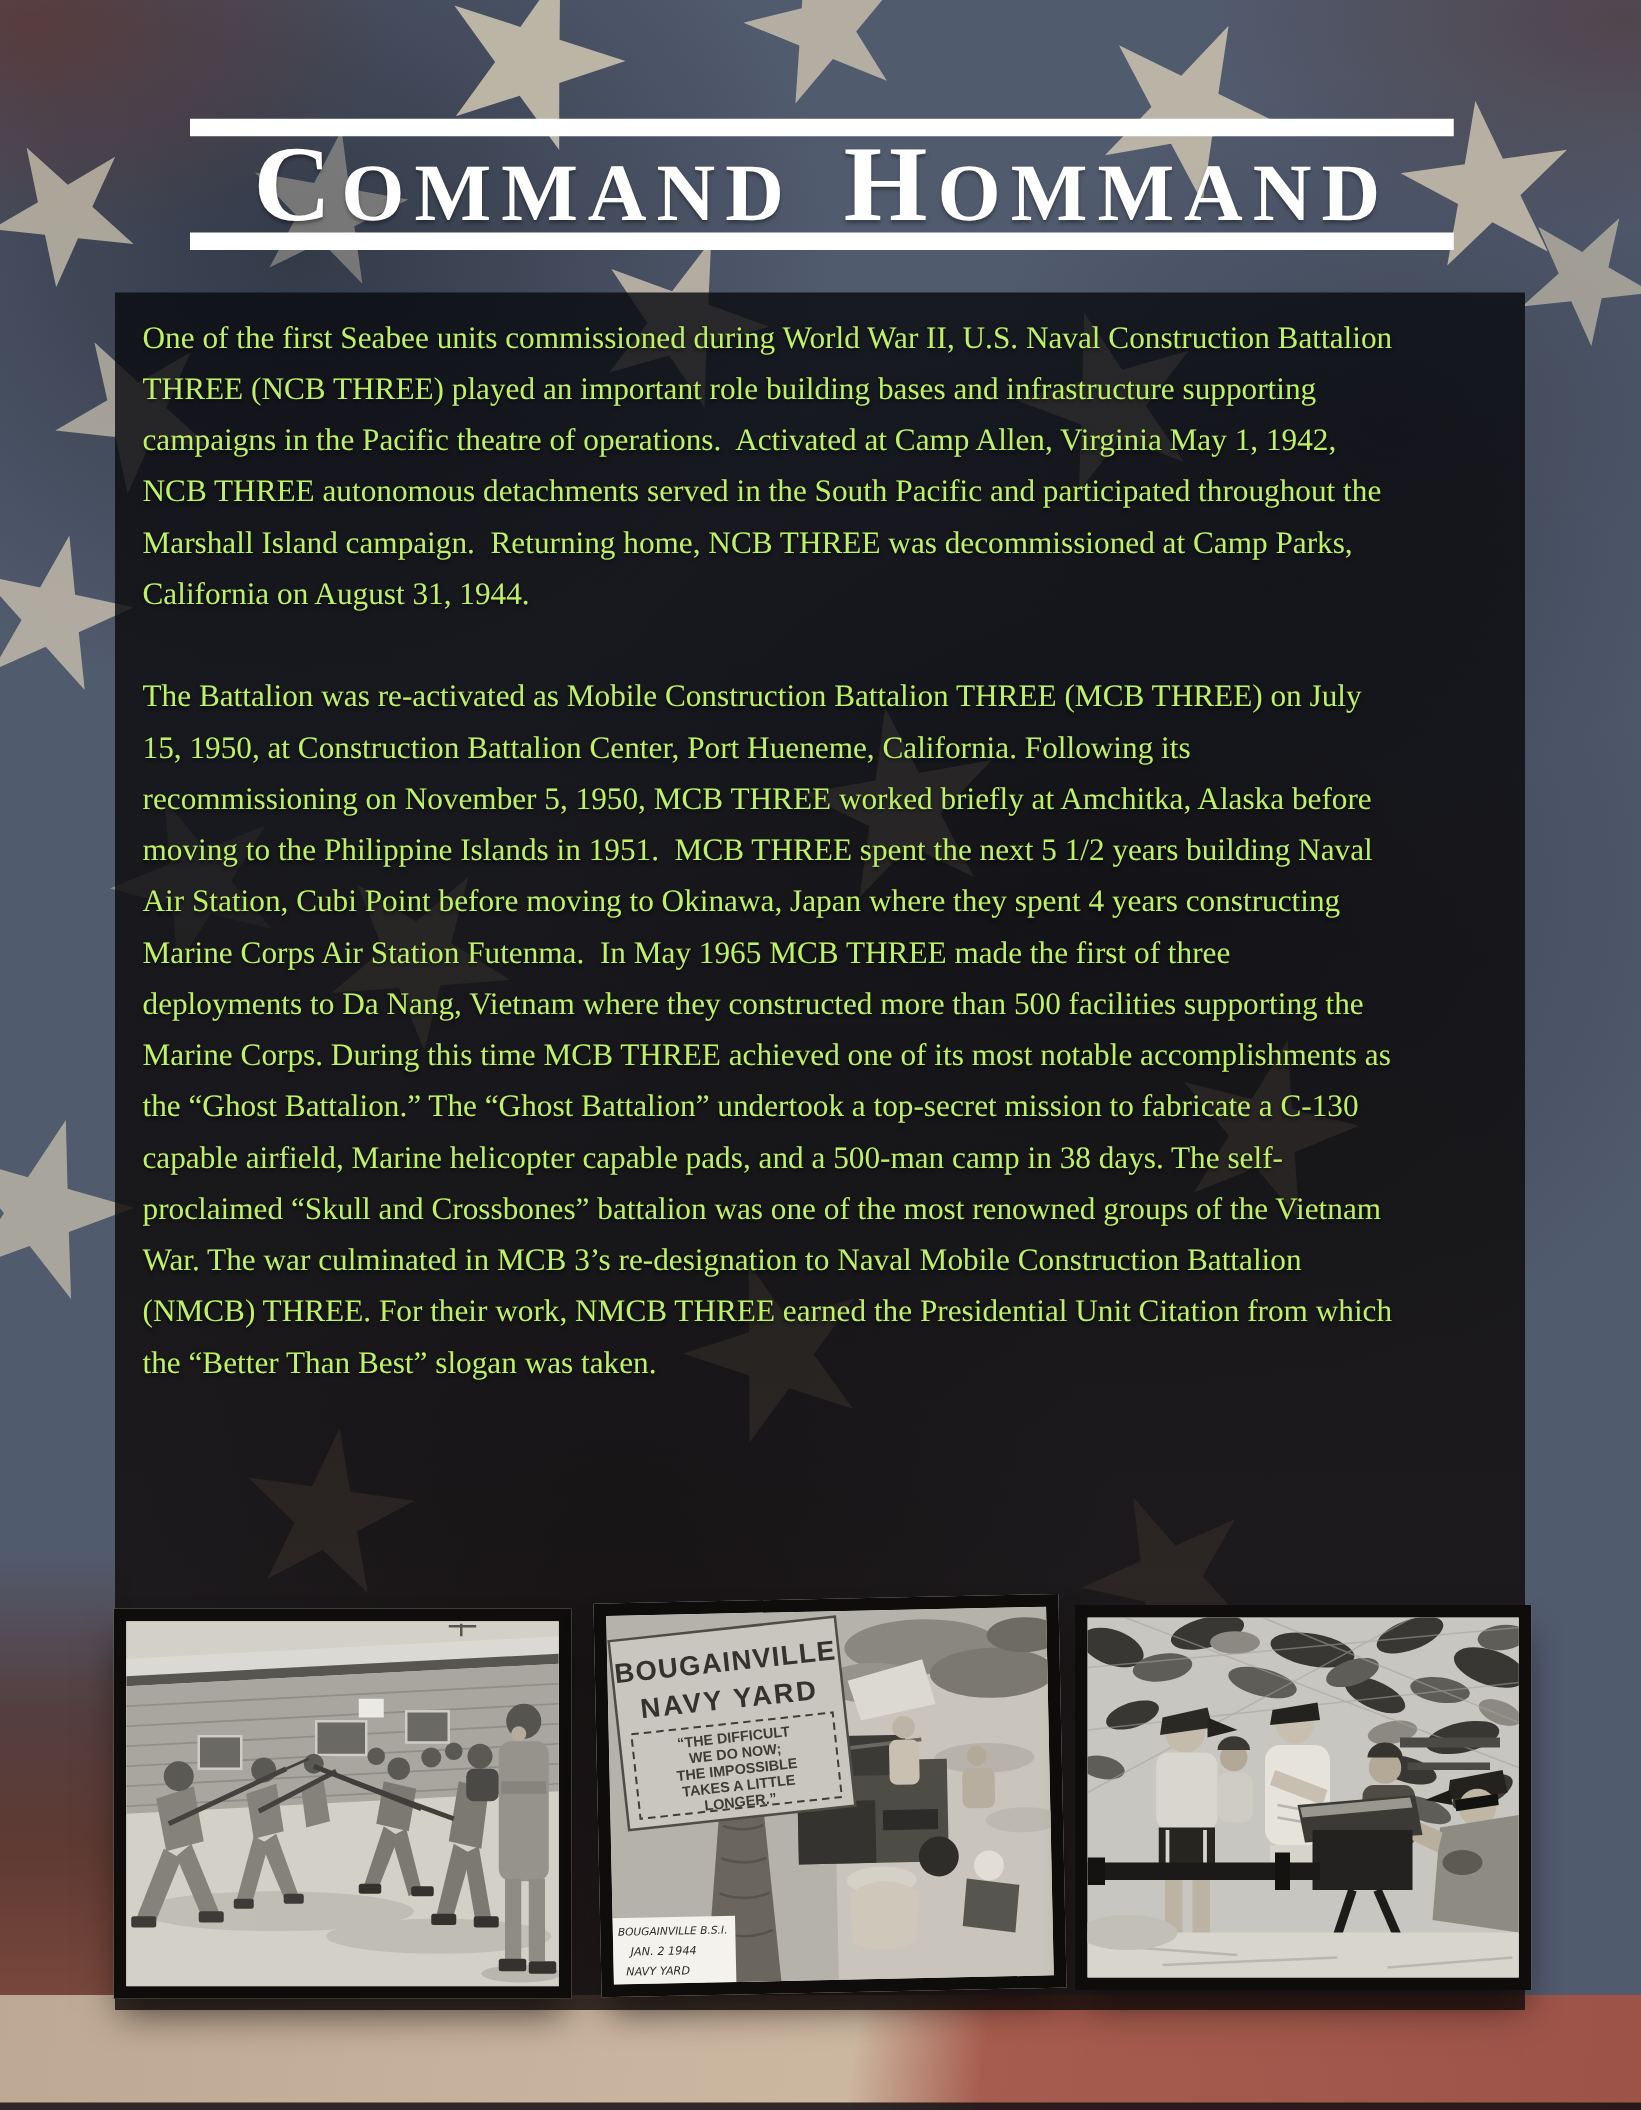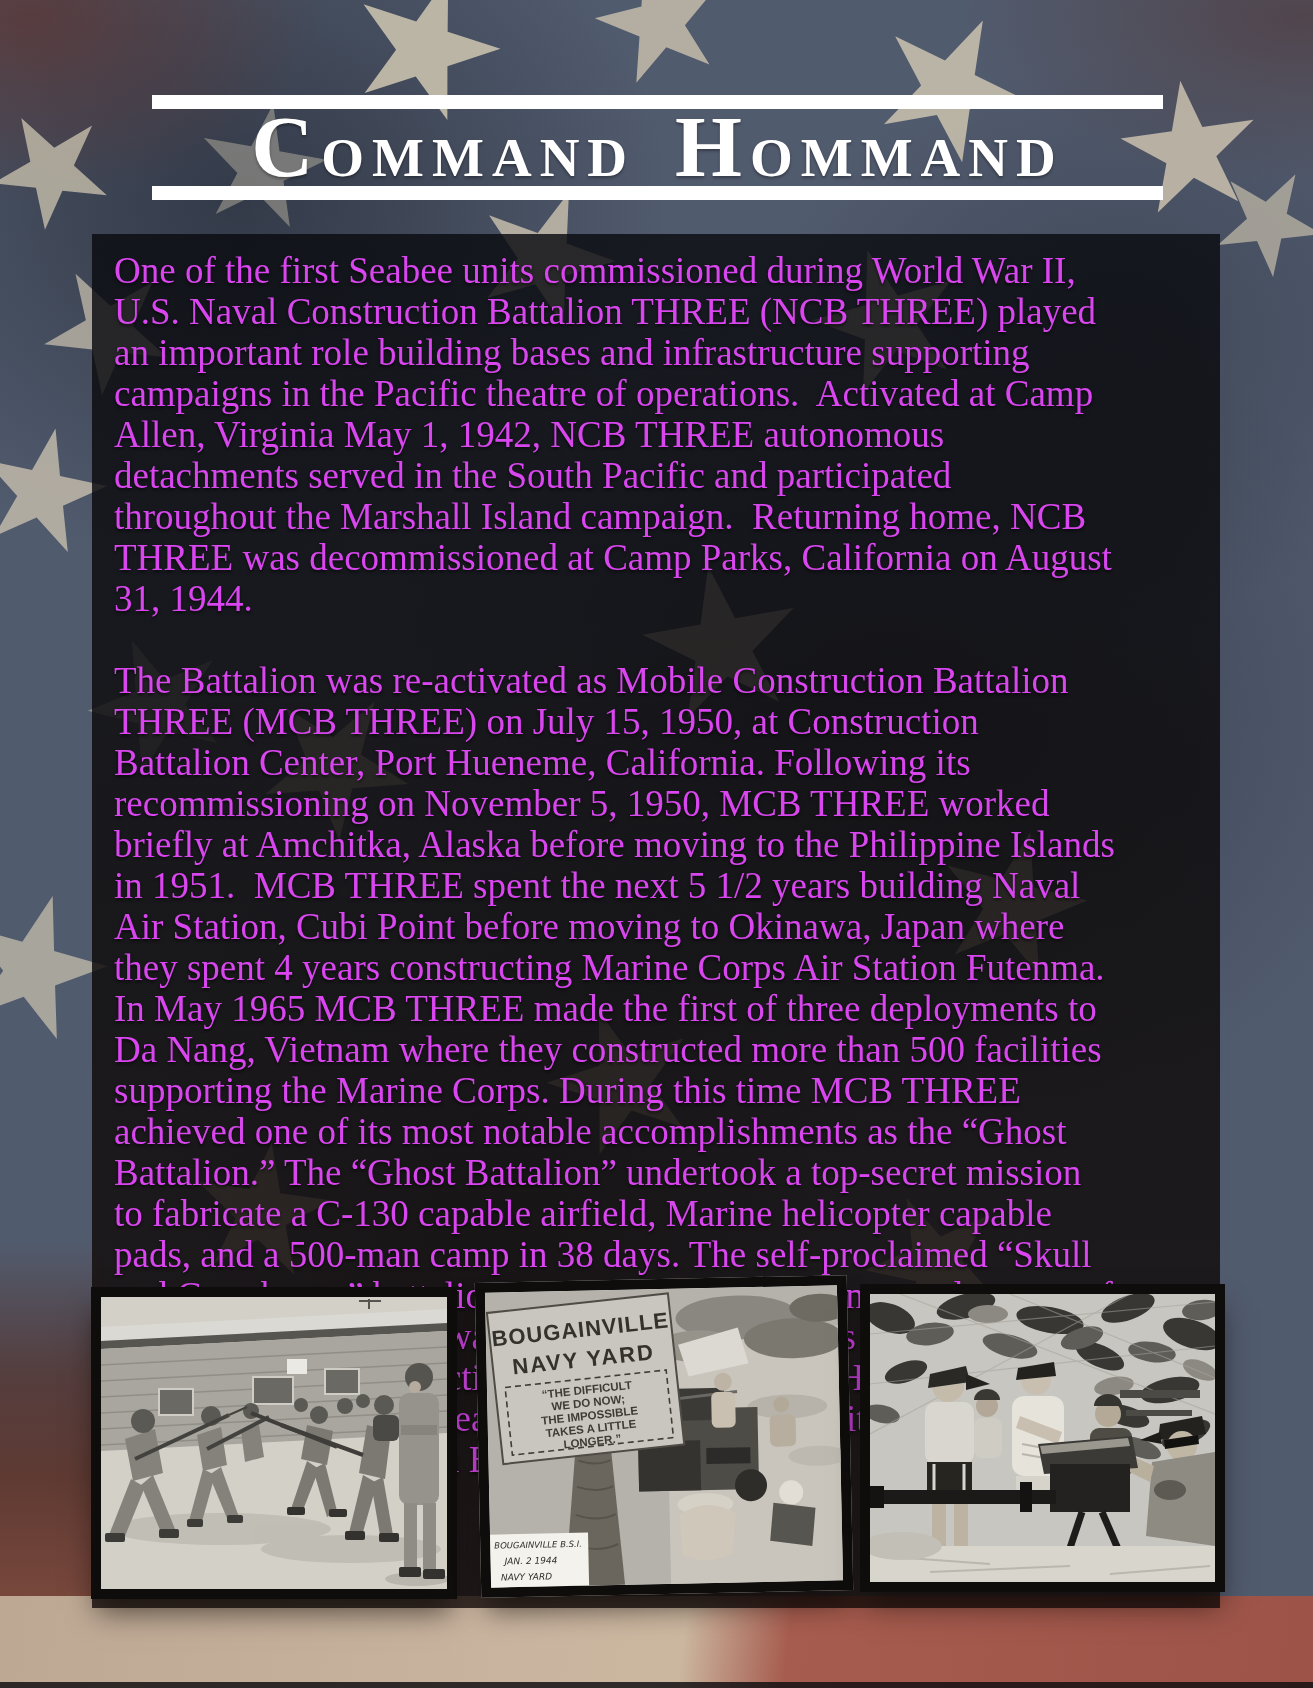--- a/index.html
+++ b/index.html
@@ -45,25 +45,25 @@
         rgba(14,11,11,.84) 55%, rgba(22,12,10,.8));}
 
   
   .title-band{position:absolute;left:152px;top:95px;width:1011px;z-index:5;}
   .rule{height:14px;background:#ffffff;}
   .title-text{height:77px;line-height:77px;text-align:center;color:#ffffff;
       font-family:"Liberation Serif",serif;font-weight:700;white-space:nowrap;
       text-shadow:0 2px 3px rgba(0,0,0,.35);}
   .title-text .word{letter-spacing:8px;margin:0 20px;}
   .title-text .initial{font-size:86px;}
-  .title-text .rest{font-size:55px;}
+  .title-text .rest{font-size:65px;}
 
   
   .article{position:absolute;left:114px;top:250px;width:1002px;z-index:6;
-      color:#d946ef;font-size:37px;line-height:41px;
+      color:#bef264;font-size:25px;line-height:41px;
       text-shadow:0 2px 3px rgba(0,0,0,.6);}
   .article p{margin:0 0 41px 0;white-space:pre-wrap;}
 
   
   .photo{position:absolute;z-index:7;border:10px solid #0e0d0c;background:#e8e6e0;
       box-shadow:0 18px 28px -6px rgba(15,10,8,.65);}
   .photo svg{display:block;}
   .p1{left:91px;top:1287px;}
   .p2{left:478px;top:1279px;transform:rotate(-1.2deg);}
   .p3{left:860px;top:1284px;}

